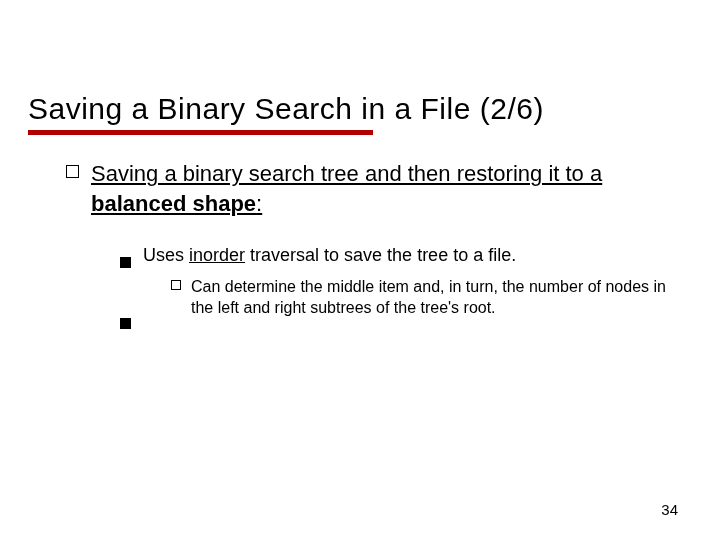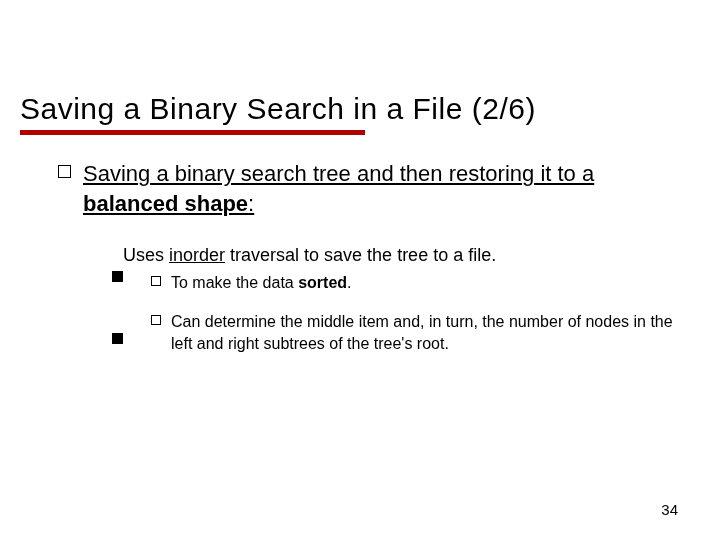--- a/index.html
+++ b/index.html
@@ -1,27 +1,27 @@
 <!DOCTYPE html>
 <html><head>
 <meta charset="utf-8">
 <style>
   * { box-sizing: border-box; margin: 0; padding: 0; }
   html, body { width: 720px; height: 540px; background: #fff; font-family: Verdana, Geneva, sans-serif; color: #000; }
-  .slide { width: 720px; height: 540px; position: relative; padding: 30px 30px 20px 20px; }
+  .slide { width: 720px; height: 540px; position: relative; padding: 30px 30px 20px 28px; }
   .title { font-size: 30px; font-weight: 400; letter-spacing: 0.5px; margin-top: 62px; margin-bottom: 4px; }
   .rule { height: 5px; background: #b00000; width: 345px; margin-bottom: 24px; margin-left: 0; }
   .lvl1 { margin-left: 38px; margin-top: 8px; text-decoration: underline; }
   .lvl1-row { display: flex; align-items: flex-start; gap: 12px; }
   .bullet-open { width: 13px; height: 13px; border: 1.5px solid #000; flex: 0 0 auto; margin-top: 6px; }
   .lvl1-text { font-size: 22px; line-height: 1.35; }
   .u { text-decoration: underline; }
   .b { font-weight: bold; }
   .lvl2 { margin-left: 92px; margin-top: 26px; }
-  .lvl2-item { display: flex; align-items: center; margin-bottom: 4px; }
+  .lvl2-item { display: flex; align-items: flex-end; gap: 12px; margin-bottom: 4px; }
   .bullet-solid { width: 11px; height: 11px; background: #000; flex: 0 0 auto; margin-top: 5px; }
   .lvl2-text { font-size: 18px; line-height: 1.3; }
   .lvl3 { margin-left: 28px; margin-top: 4px; margin-bottom: 10px; }
   .lvl3-item { display: flex; align-items: flex-start; gap: 10px; }
   .bullet-open-sm { width: 10px; height: 10px; border: 1.2px solid #000; flex: 0 0 auto; margin-top: 4px; }
   .lvl3-text { font-size: 16px; line-height: 1.35; }
   .page-num { position: absolute; bottom: 22px; right: 42px; font-size: 15px; }
 </style>
 </head>
 <body>
@@ -41,28 +41,20 @@
   </div>
 
   <div class="lvl2">
 
     <div class="lvl2-item">
       <span class="bullet-solid"></span>
       <div style="flex:1">
         <div class="lvl2-text">
           <span>Uses </span><span class="u">inorder</span><span> traversal to save the tree to a file.</span>
         </div>
-        <div class="lvl3">
-          <div class="lvl3-item">
-            <span class="bullet-open-sm"></span>
-            <div class="lvl3-text">
-              <span>To make the data </span><span class="b">sorted</span><span>.</span>
-            </div>
-          </div>
-        </div>
       </div>
     </div>
 
     <div class="lvl2-item">
       <span class="bullet-solid"></span>
       <div style="flex:1">
         <div class="lvl3">
           <div class="lvl3-item">
             <span class="bullet-open-sm"></span>
             <div class="lvl3-text">Can determine the middle item and, in turn, the number of nodes in the left and right subtrees of the tree's root.</div>

